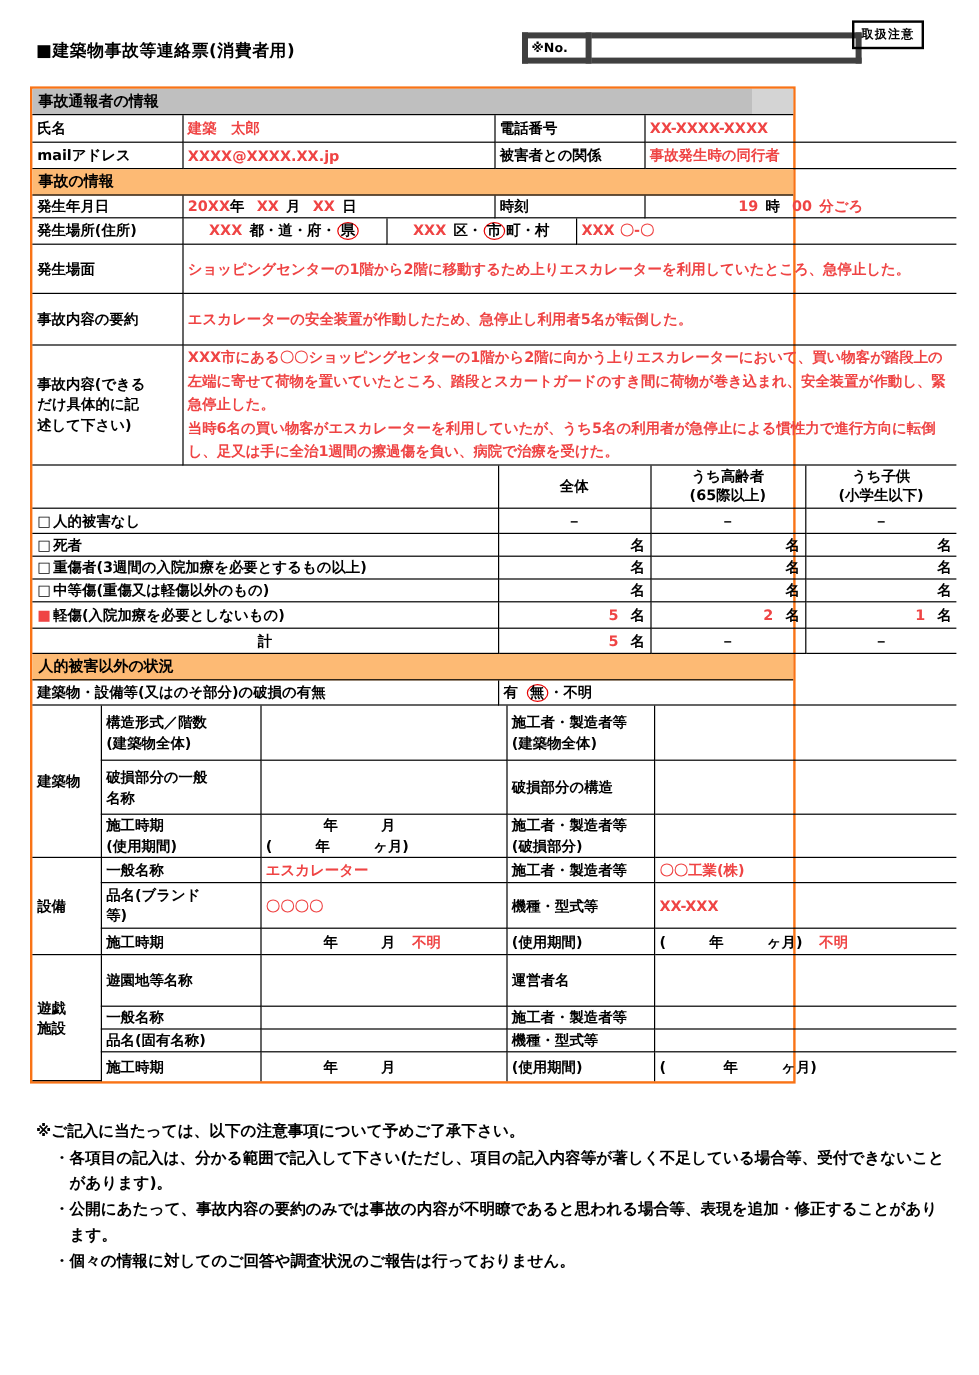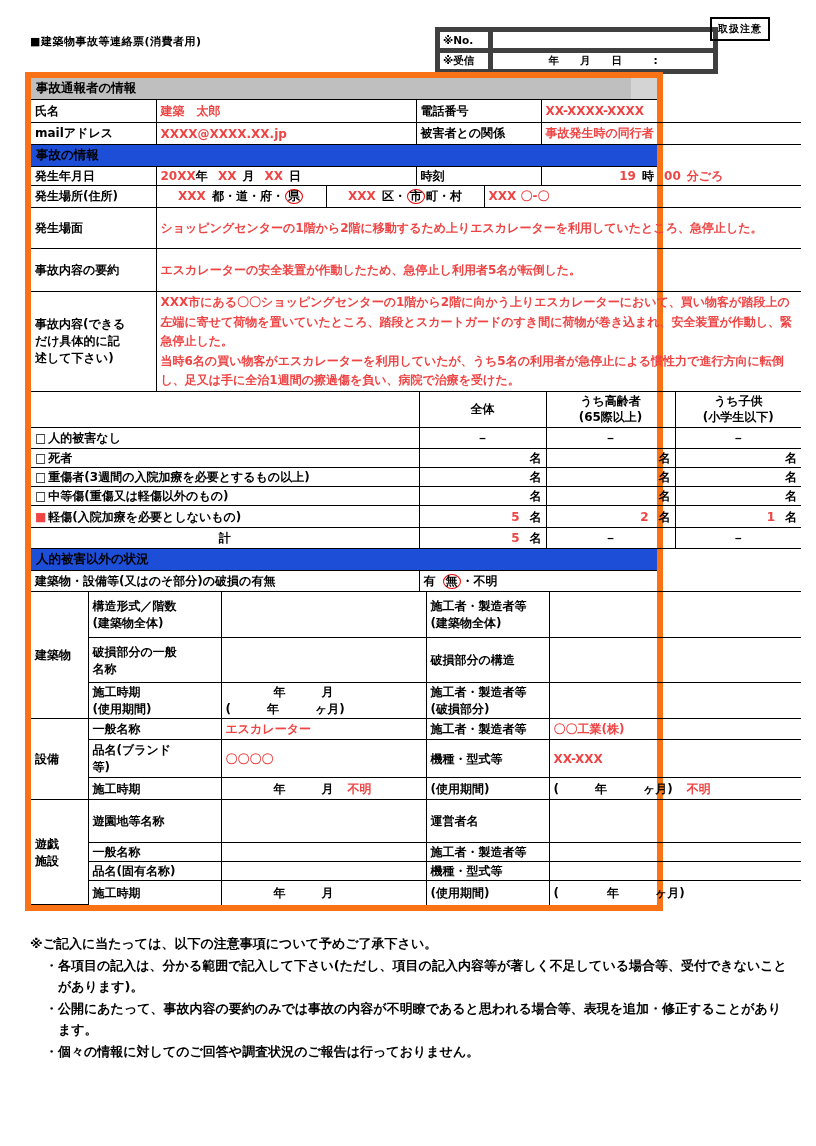--- a/index.html
+++ b/index.html
@@ -1,30 +1,30 @@
 <!DOCTYPE html>
 <html><head>
 <meta charset="utf-8">
 <style>
   html,body { margin:0; padding:0; background:#ffffff; }
   body { width:816px; height:1146px; font-family:"DejaVu Sans","Liberation Sans",sans-serif; font-weight:bold; color:#000; }
   .sheet { position:relative; width:816px; height:1146px; overflow:hidden; background:#fff; }
 
-  .title { position:absolute; left:30px; top:34px; font-size:11px; letter-spacing:0.5px; }
+  .title { position:absolute; left:30px; top:34px; font-size:14px; letter-spacing:0.5px; }
 
   .receipt { position:absolute; left:435px; top:27px; border-collapse:collapse; border:2px solid #000; }
   .receipt td { border:5px solid #404040; font-size:10.5px; padding:0 3px; height:16px; }
   .receipt .rl { width:42px; }
   .receipt .rv { width:214px; }
 
   .caution { position:absolute; left:710px; top:17px; border:2px solid #000; padding:3px 6px; font-size:10px; letter-spacing:1px; }
 
-  .form { position:absolute; left:25px; top:72px; width:638px; box-sizing:border-box; border:6px solid #f97316; }
-
-  .sect { background:#1d4ed8; border-bottom:1px solid #000; font-size:12.5px; padding:2px 5px 3px; line-height:16px; }
+  .form { position:absolute; left:25px; top:72px; width:638px; box-sizing:border-box; border:2px solid #f97316; }
+
+  .sect { background:#fdba74; border-bottom:1px solid #000; font-size:12.5px; padding:2px 5px 3px; line-height:16px; }
   .sect-split { background:linear-gradient(90deg,#bfbfbf 0,#bfbfbf 600px,#d4d4d4 600px,#d4d4d4 100%); }
 
   table.grid { border-collapse:collapse; width:100%; table-layout:fixed; }
   .grid td { border:1px solid #000; padding:1px 4px 0 4px; font-size:12px; vertical-align:middle; overflow:hidden; }
   .grid tr:first-child td { border-top:none; }
   .grid td:first-child { border-left:none; }
   .grid td:last-child { border-right:none;margin-top:25px; }
   .grid.nb-last tr:last-child td { border-bottom:none; }
 
   .red { color:#ef4444; }
@@ -54,24 +54,20 @@
 
 <div class="sheet">
 
   <div class="title">■建築物事故等連絡票(消費者用)</div>
 
   <table class="receipt">
     <tbody>
         <tr>
       <td class="rl">※No.</td>
       <td class="rv"></td>
-    </tr>
-    <tr>
-      <td class="rl">※受信</td>
-      <td class="rv ctr">年　　月　　日　　　:</td>
     </tr>
   </tbody>
     </table>
 
   <div class="caution">取扱注意</div>
 
   <div class="form">
 
     <div class="sect sect-split">事故通報者の情報</div>
     <table class="grid">

